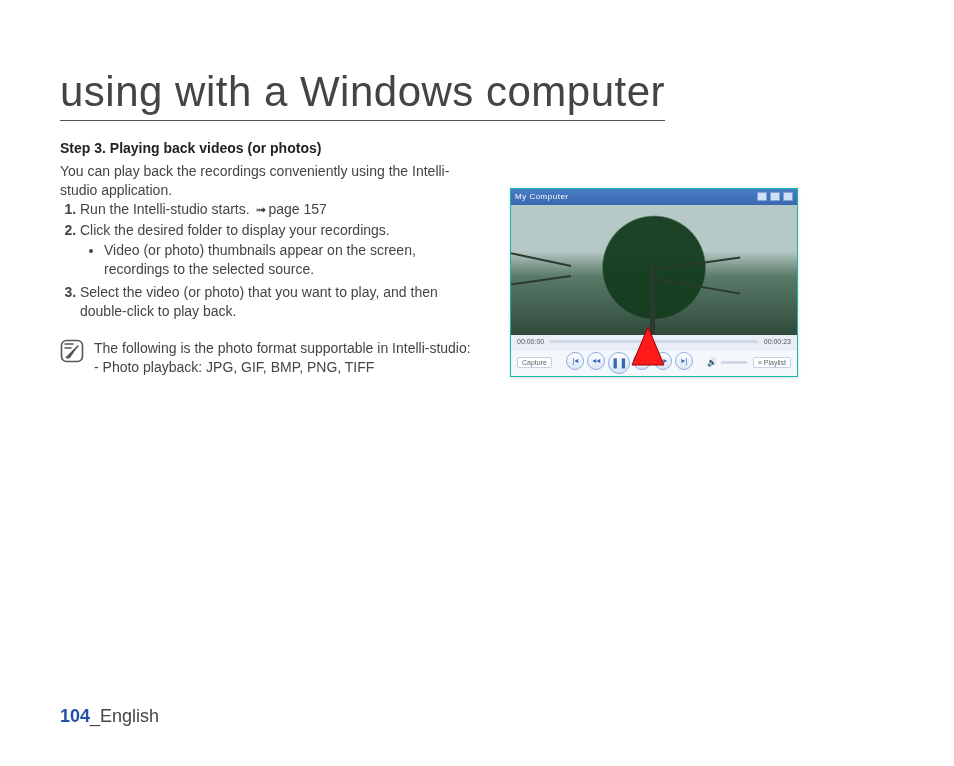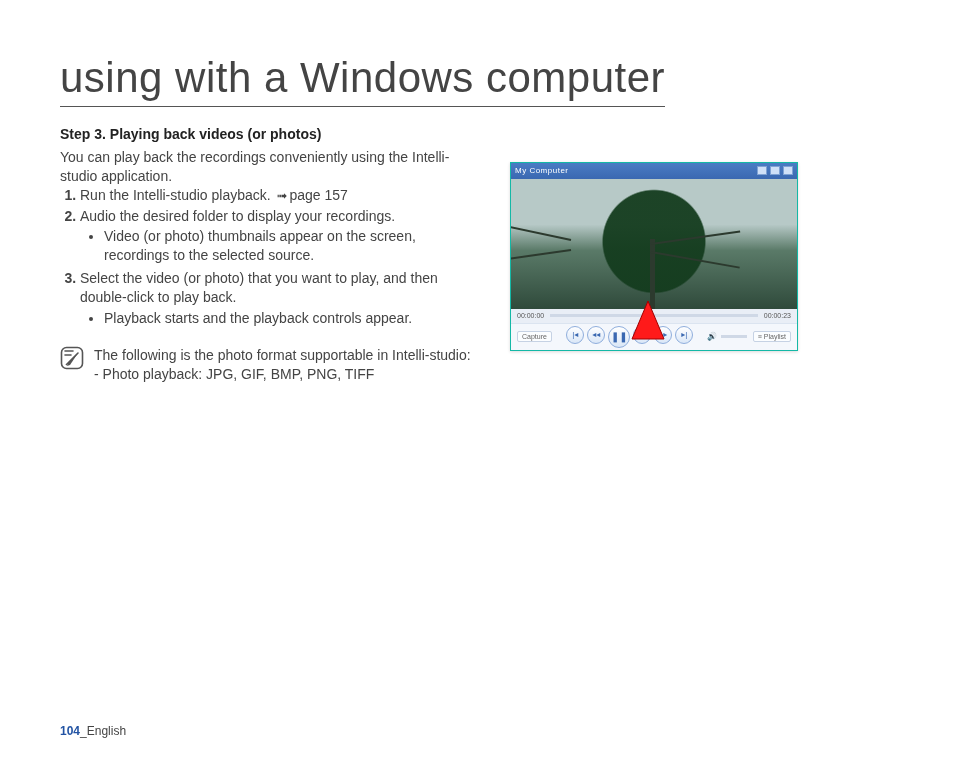--- a/index.html
+++ b/index.html
@@ -8,37 +8,37 @@
     width: 954px;
     height: 766px;
     background: #fff;
     font-family: Arial, Helvetica, sans-serif;
     color: #333;
   }
   .page {
     position: relative;
     width: 860px;
     height: 766px;
-    padding: 54px 60px 40px 60px;
+    padding: 68px 60px 40px 60px;
     box-sizing: border-box;
   }
   .title {
     font-family: "Helvetica Neue", Arial, sans-serif;
     font-weight: 200;
     font-size: 42px;
     letter-spacing: 0.5px;
     color: #444;
     border-bottom: 1px solid #555;
     padding-bottom: 4px;
     display: inline-block;
     margin-bottom: 18px;
   }
   .content-row {
     display: flex;
-    align-items: center;
+    align-items: flex-end;
     gap: 8px;
   }
   .text-col {
     flex: 1;
     padding-right: 18px;
     font-size: 14px;
     line-height: 1.35;
     color: #444;
   }
   .step-heading {
@@ -221,22 +221,22 @@
     pointer-events: none;
   }
   .callout-arrow svg {
     position: absolute;
     top: -4px;
     left: 0;
   }
   .footer {
     position: absolute;
     left: 60px;
-    bottom: 28px;
-    font-size: 12px;
+    bottom: 39px;
+    font-size: 18px;
     color: #444;
   }
   .footer .pageno {
     color: #2253a3;
     font-weight: bold;
   }
 </style>
 </head>
 <body>
 
@@ -246,33 +246,30 @@
 
   <div class="content-row">
 
     <div class="text-col">
 
       <div class="step-heading">Step 3. Playing back videos (or photos)</div>
       <div class="intro">You can play back the recordings conveniently using the Intelli-studio application.</div>
 
       <ol class="steps">
         <li>
-          <span>Run the Intelli-studio playback. </span><span class="arrow-glyph">➟</span><span>page 157</span>
+          <span>Run the Intelli-studio starts. </span><span class="arrow-glyph">➟</span><span>page 157</span>
         </li>
         <li>
-          <span>Audio the desired folder to display your recordings.</span>
+          <span>Click the desired folder to display your recordings.</span>
           <ul class="sub">
             <li>Video (or photo) thumbnails appear on the screen, recordings to the selected source.</li>
           </ul>
         </li>
         <li>
           <span>Select the video (or photo) that you want to play, and then double-click to play back.</span>
-          <ul class="sub">
-            <li>Playback starts and the playback controls appear.</li>
-          </ul>
         </li>
       </ol>
 
       <div class="note-row">
         <div class="note-icon">
           <svg viewBox="0 0 24 24" width="24" height="24">
             <rect x="1.5" y="1.5" width="21" height="21" rx="5" ry="5" fill="none" stroke="#555" stroke-width="1.6"></rect>
             <path d="M5 5 L13 5 M5 9 L11 9" stroke="#555" stroke-width="1.6" stroke-linecap="round"></path>
             <path d="M18 7 L8 17 L6 19 L8 17" stroke="#555" stroke-width="1.6" stroke-linecap="round" fill="none"></path>
             <path d="M18 7 L8 17 L7 20 L10 19 Z" fill="#555"></path>

